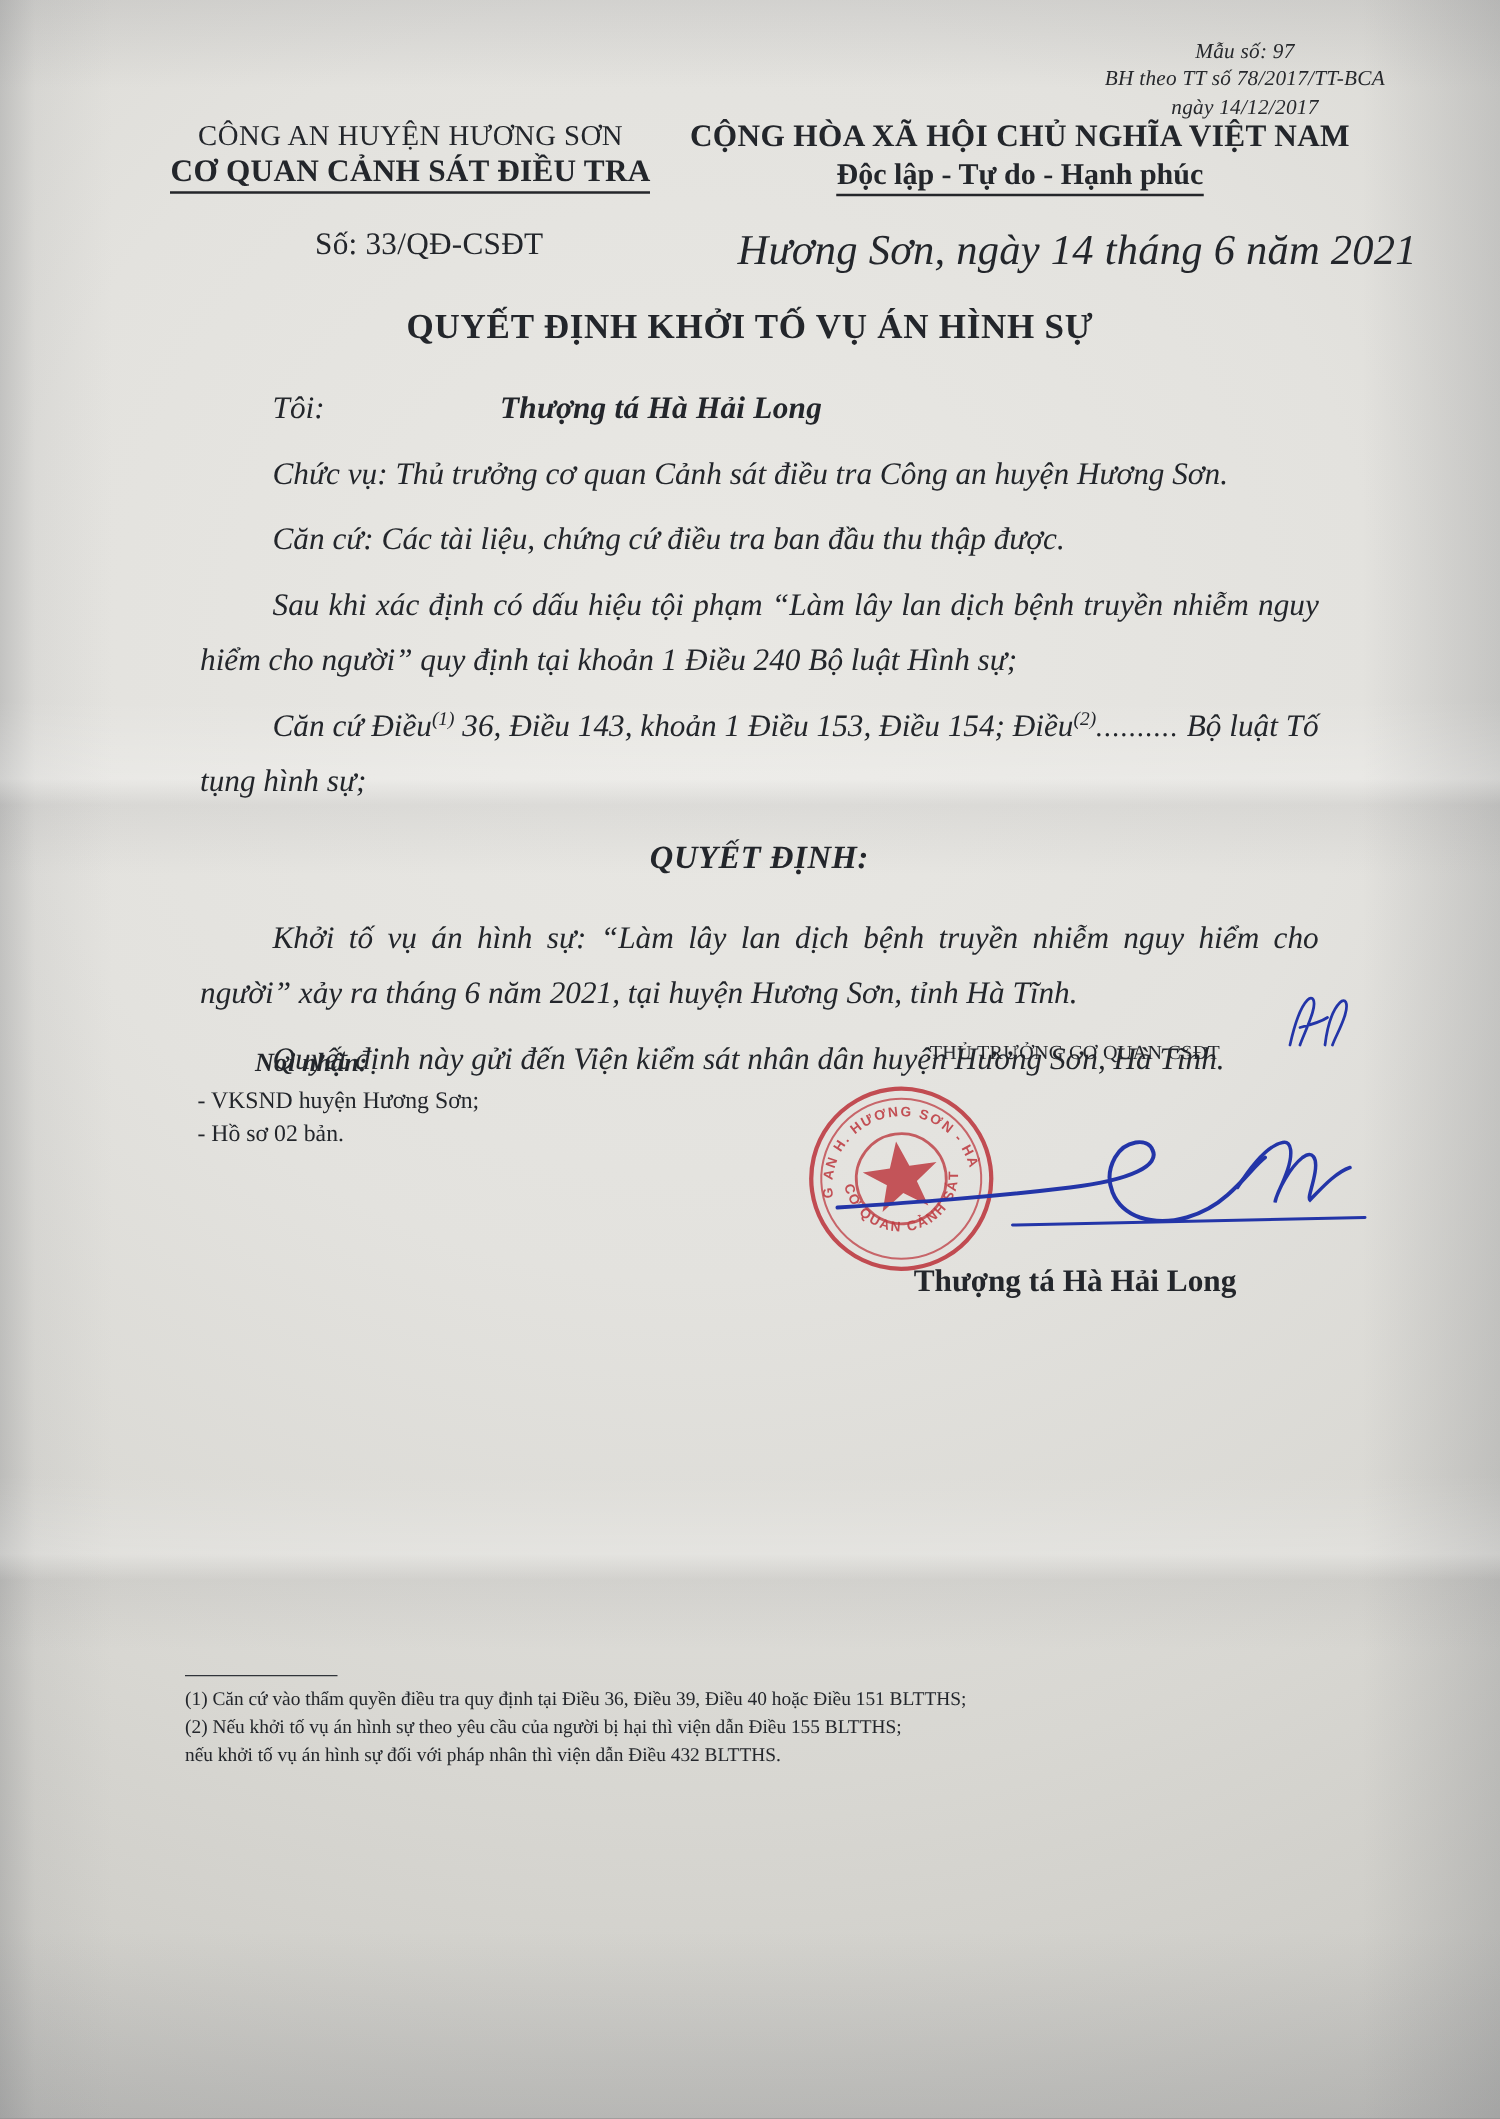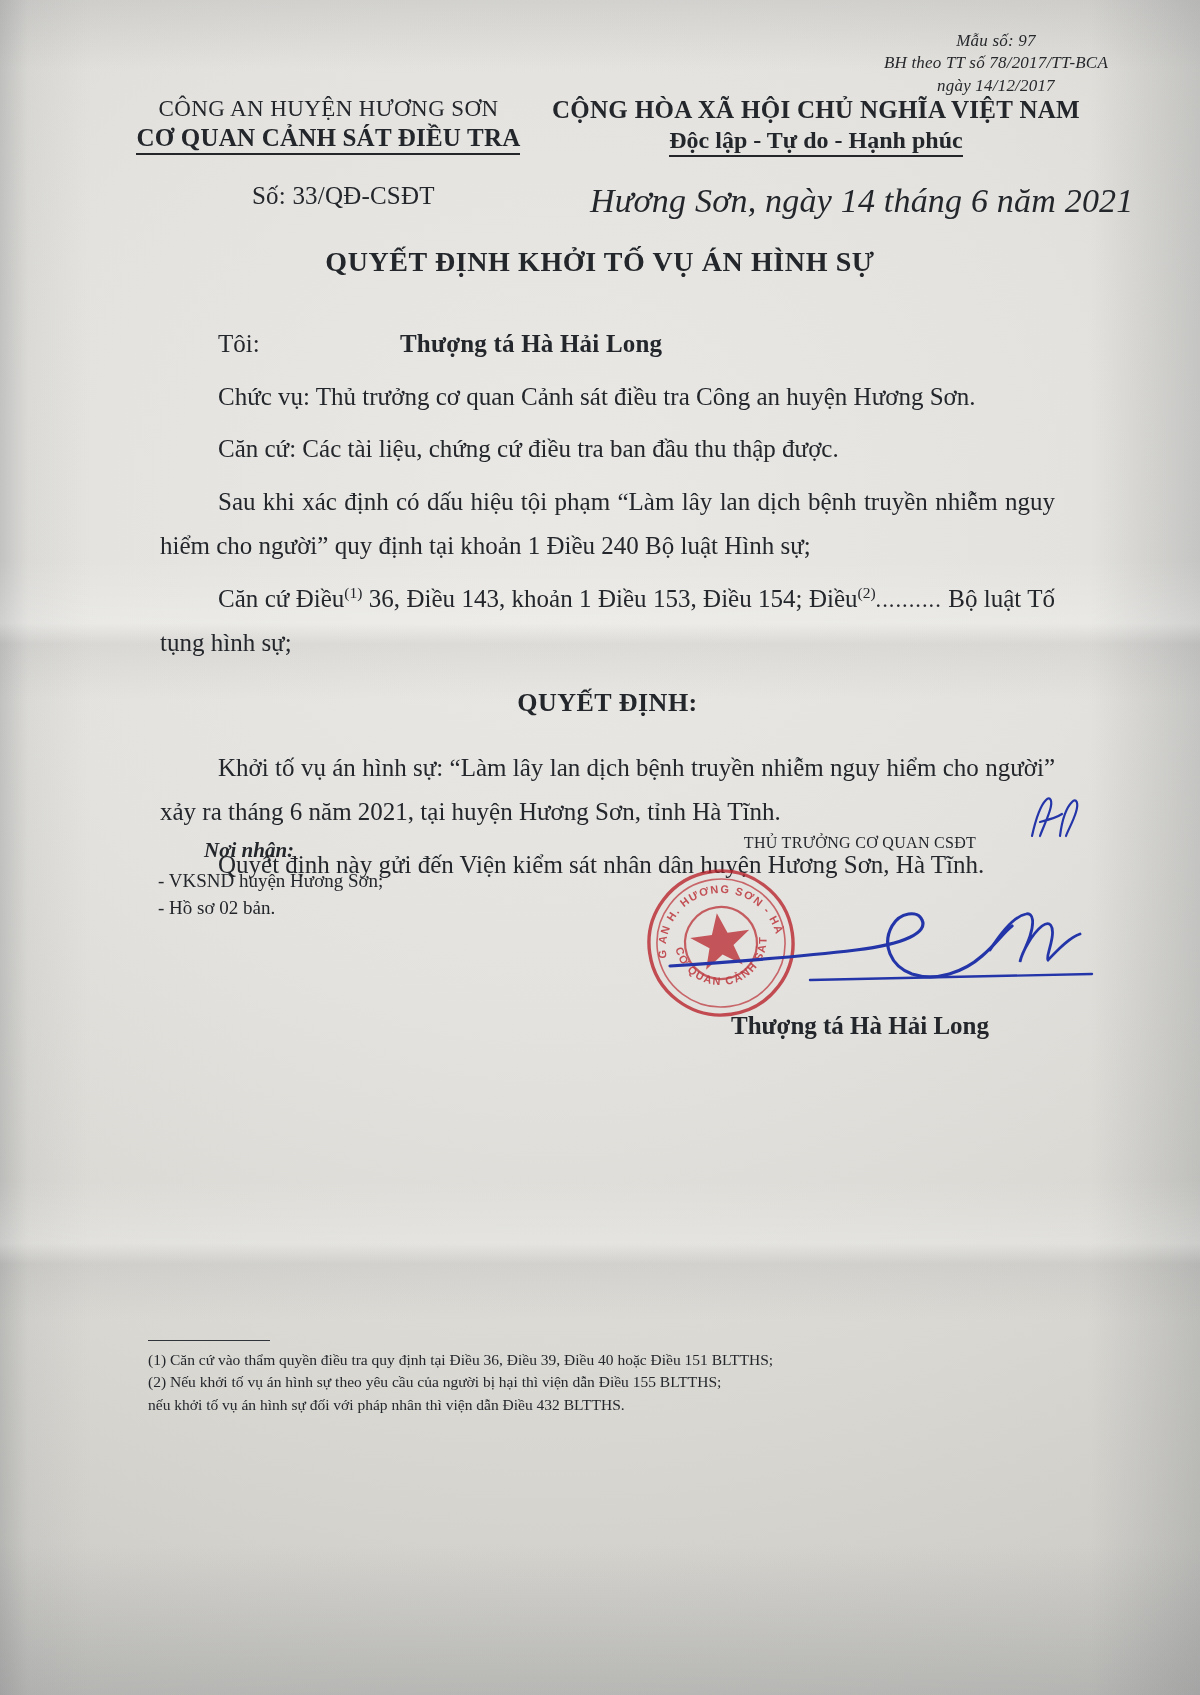--- a/index.html
+++ b/index.html
@@ -133,25 +133,26 @@
     width: 1200px;
     text-align: center;
     font-size: 28px;
     font-weight: bold;
     letter-spacing: 0.6px;
   }
 
   
   .body {
     position: absolute;
-    top: 322px;
+    top: 305px;
     left: 160px;
     width: 895px;
     font-size: 25px;
     line-height: 1.78;
+    font-style: italic;
   }
   .row-toi {
     display: flex;
     align-items: baseline;
   }
   .lbl-toi {
     width: 240px;
     padding-left: 58px;
     box-sizing: border-box;
   }

